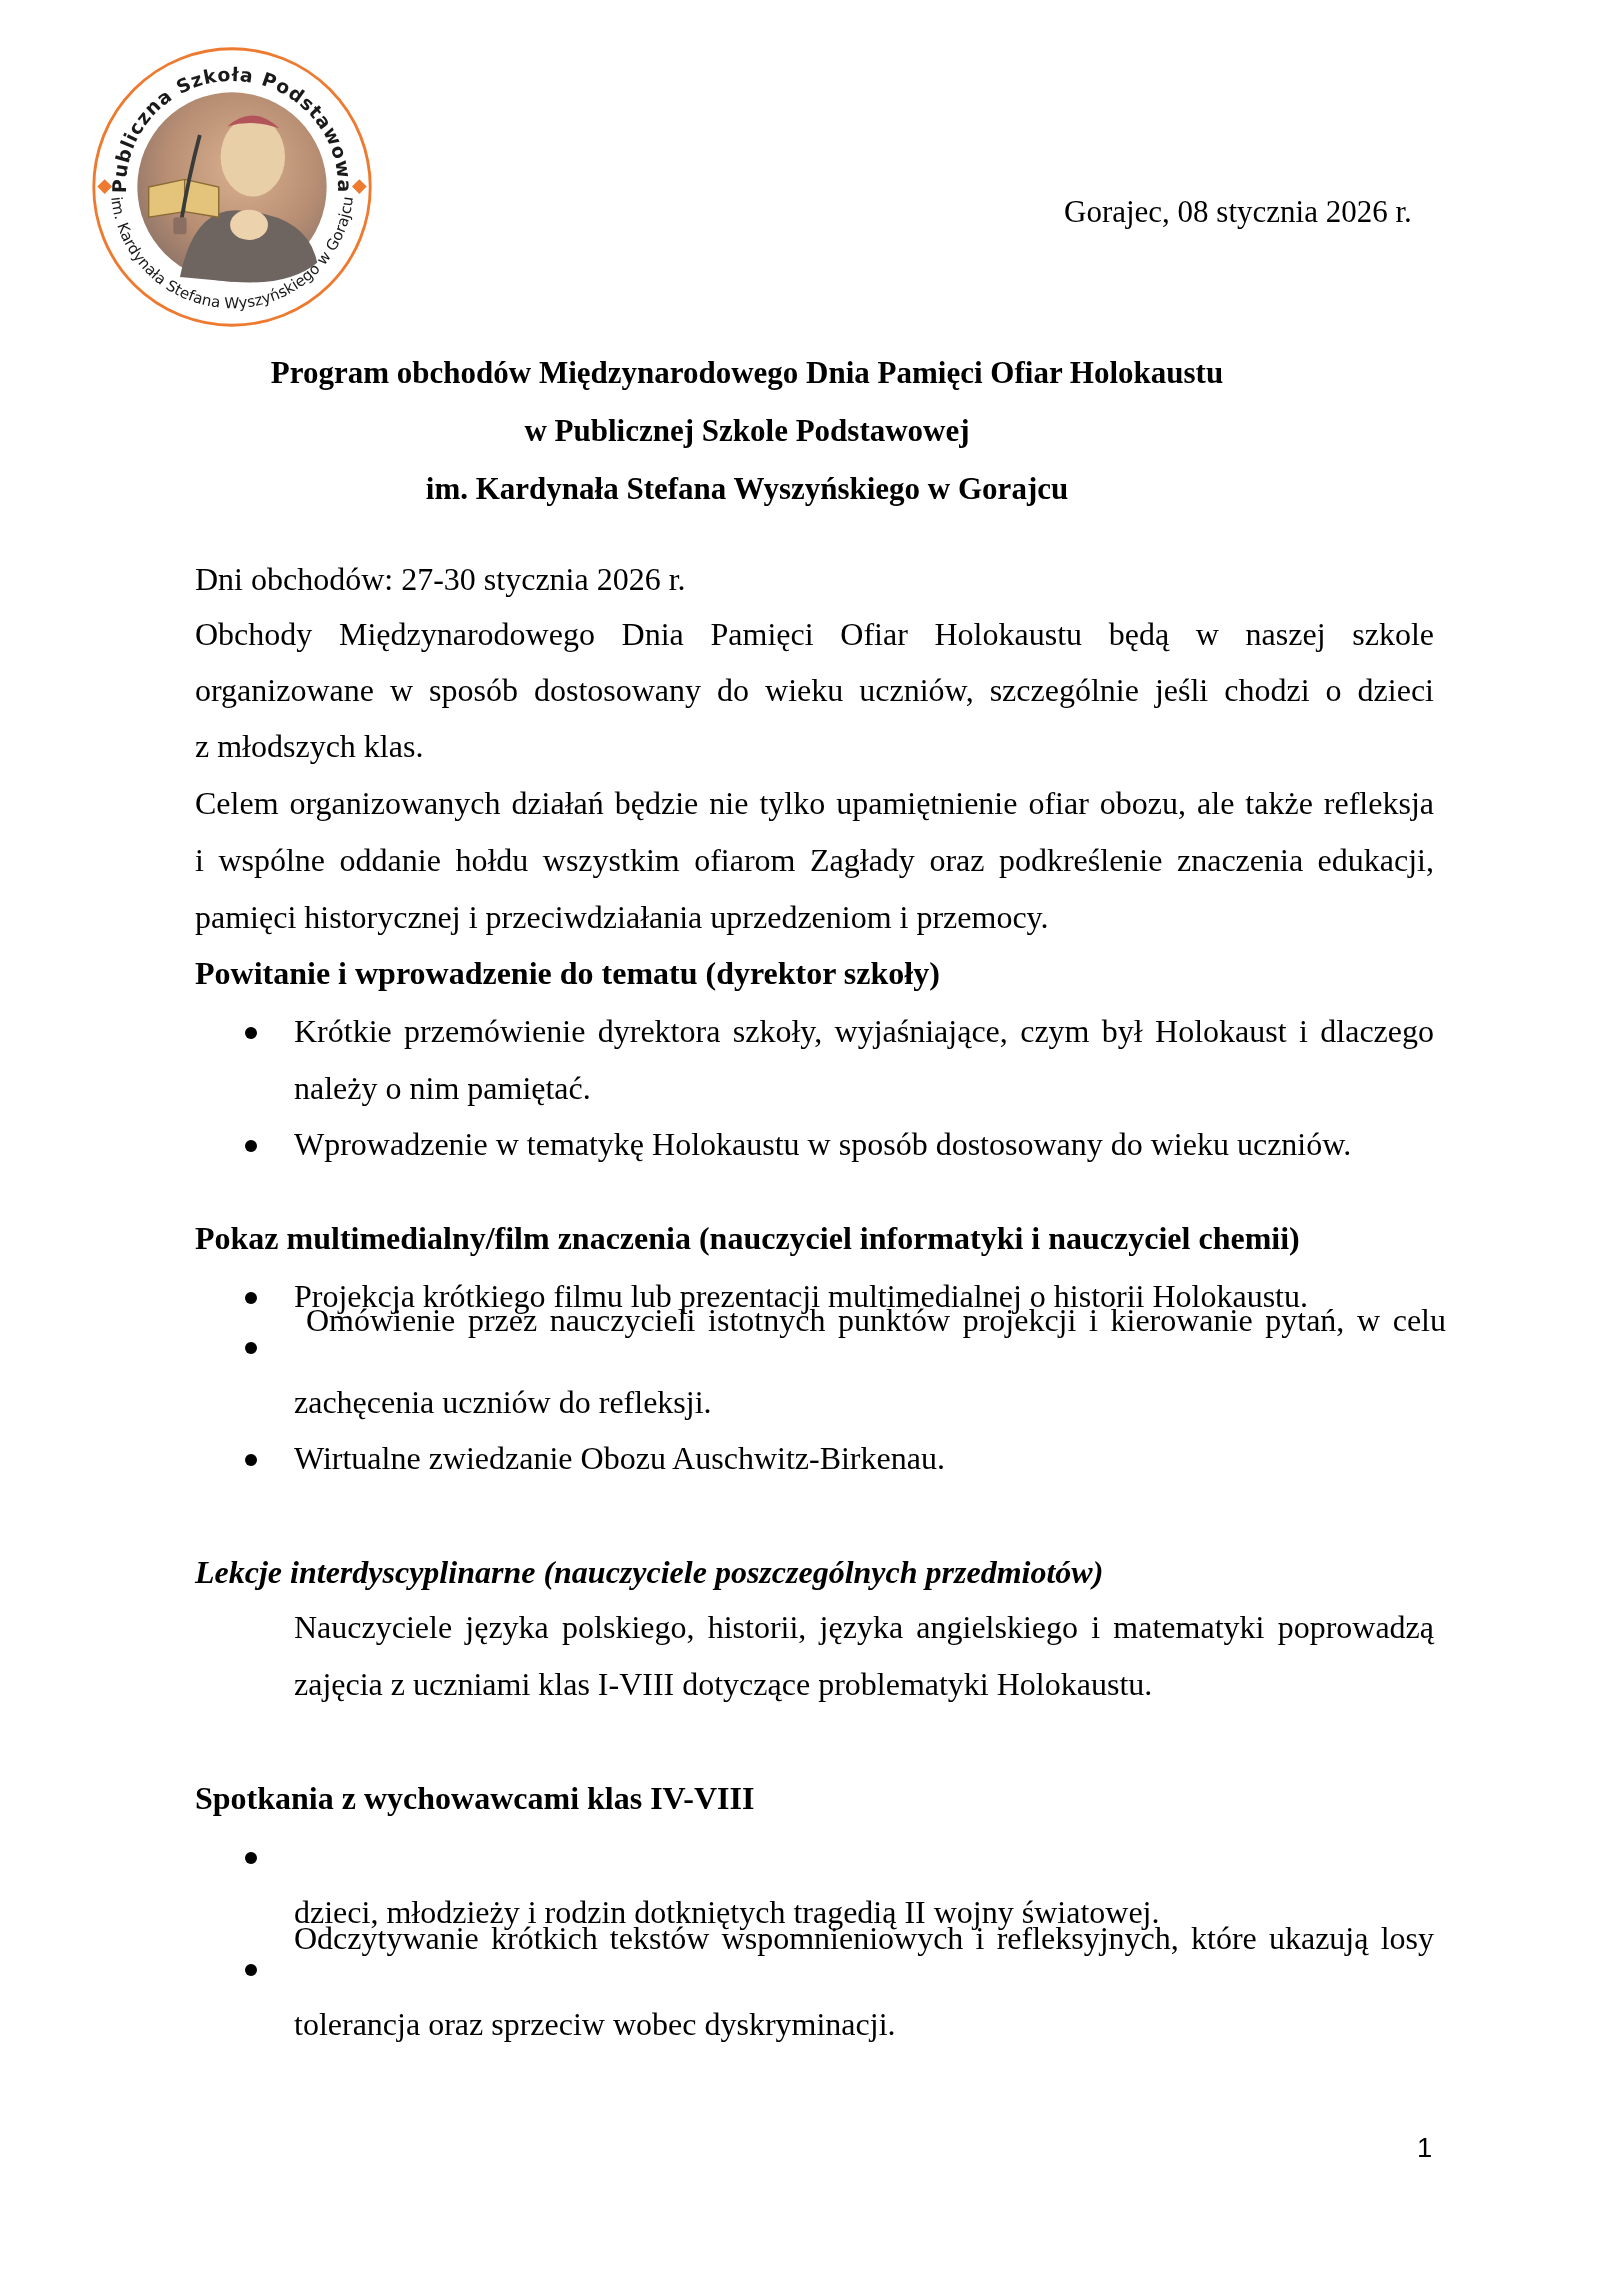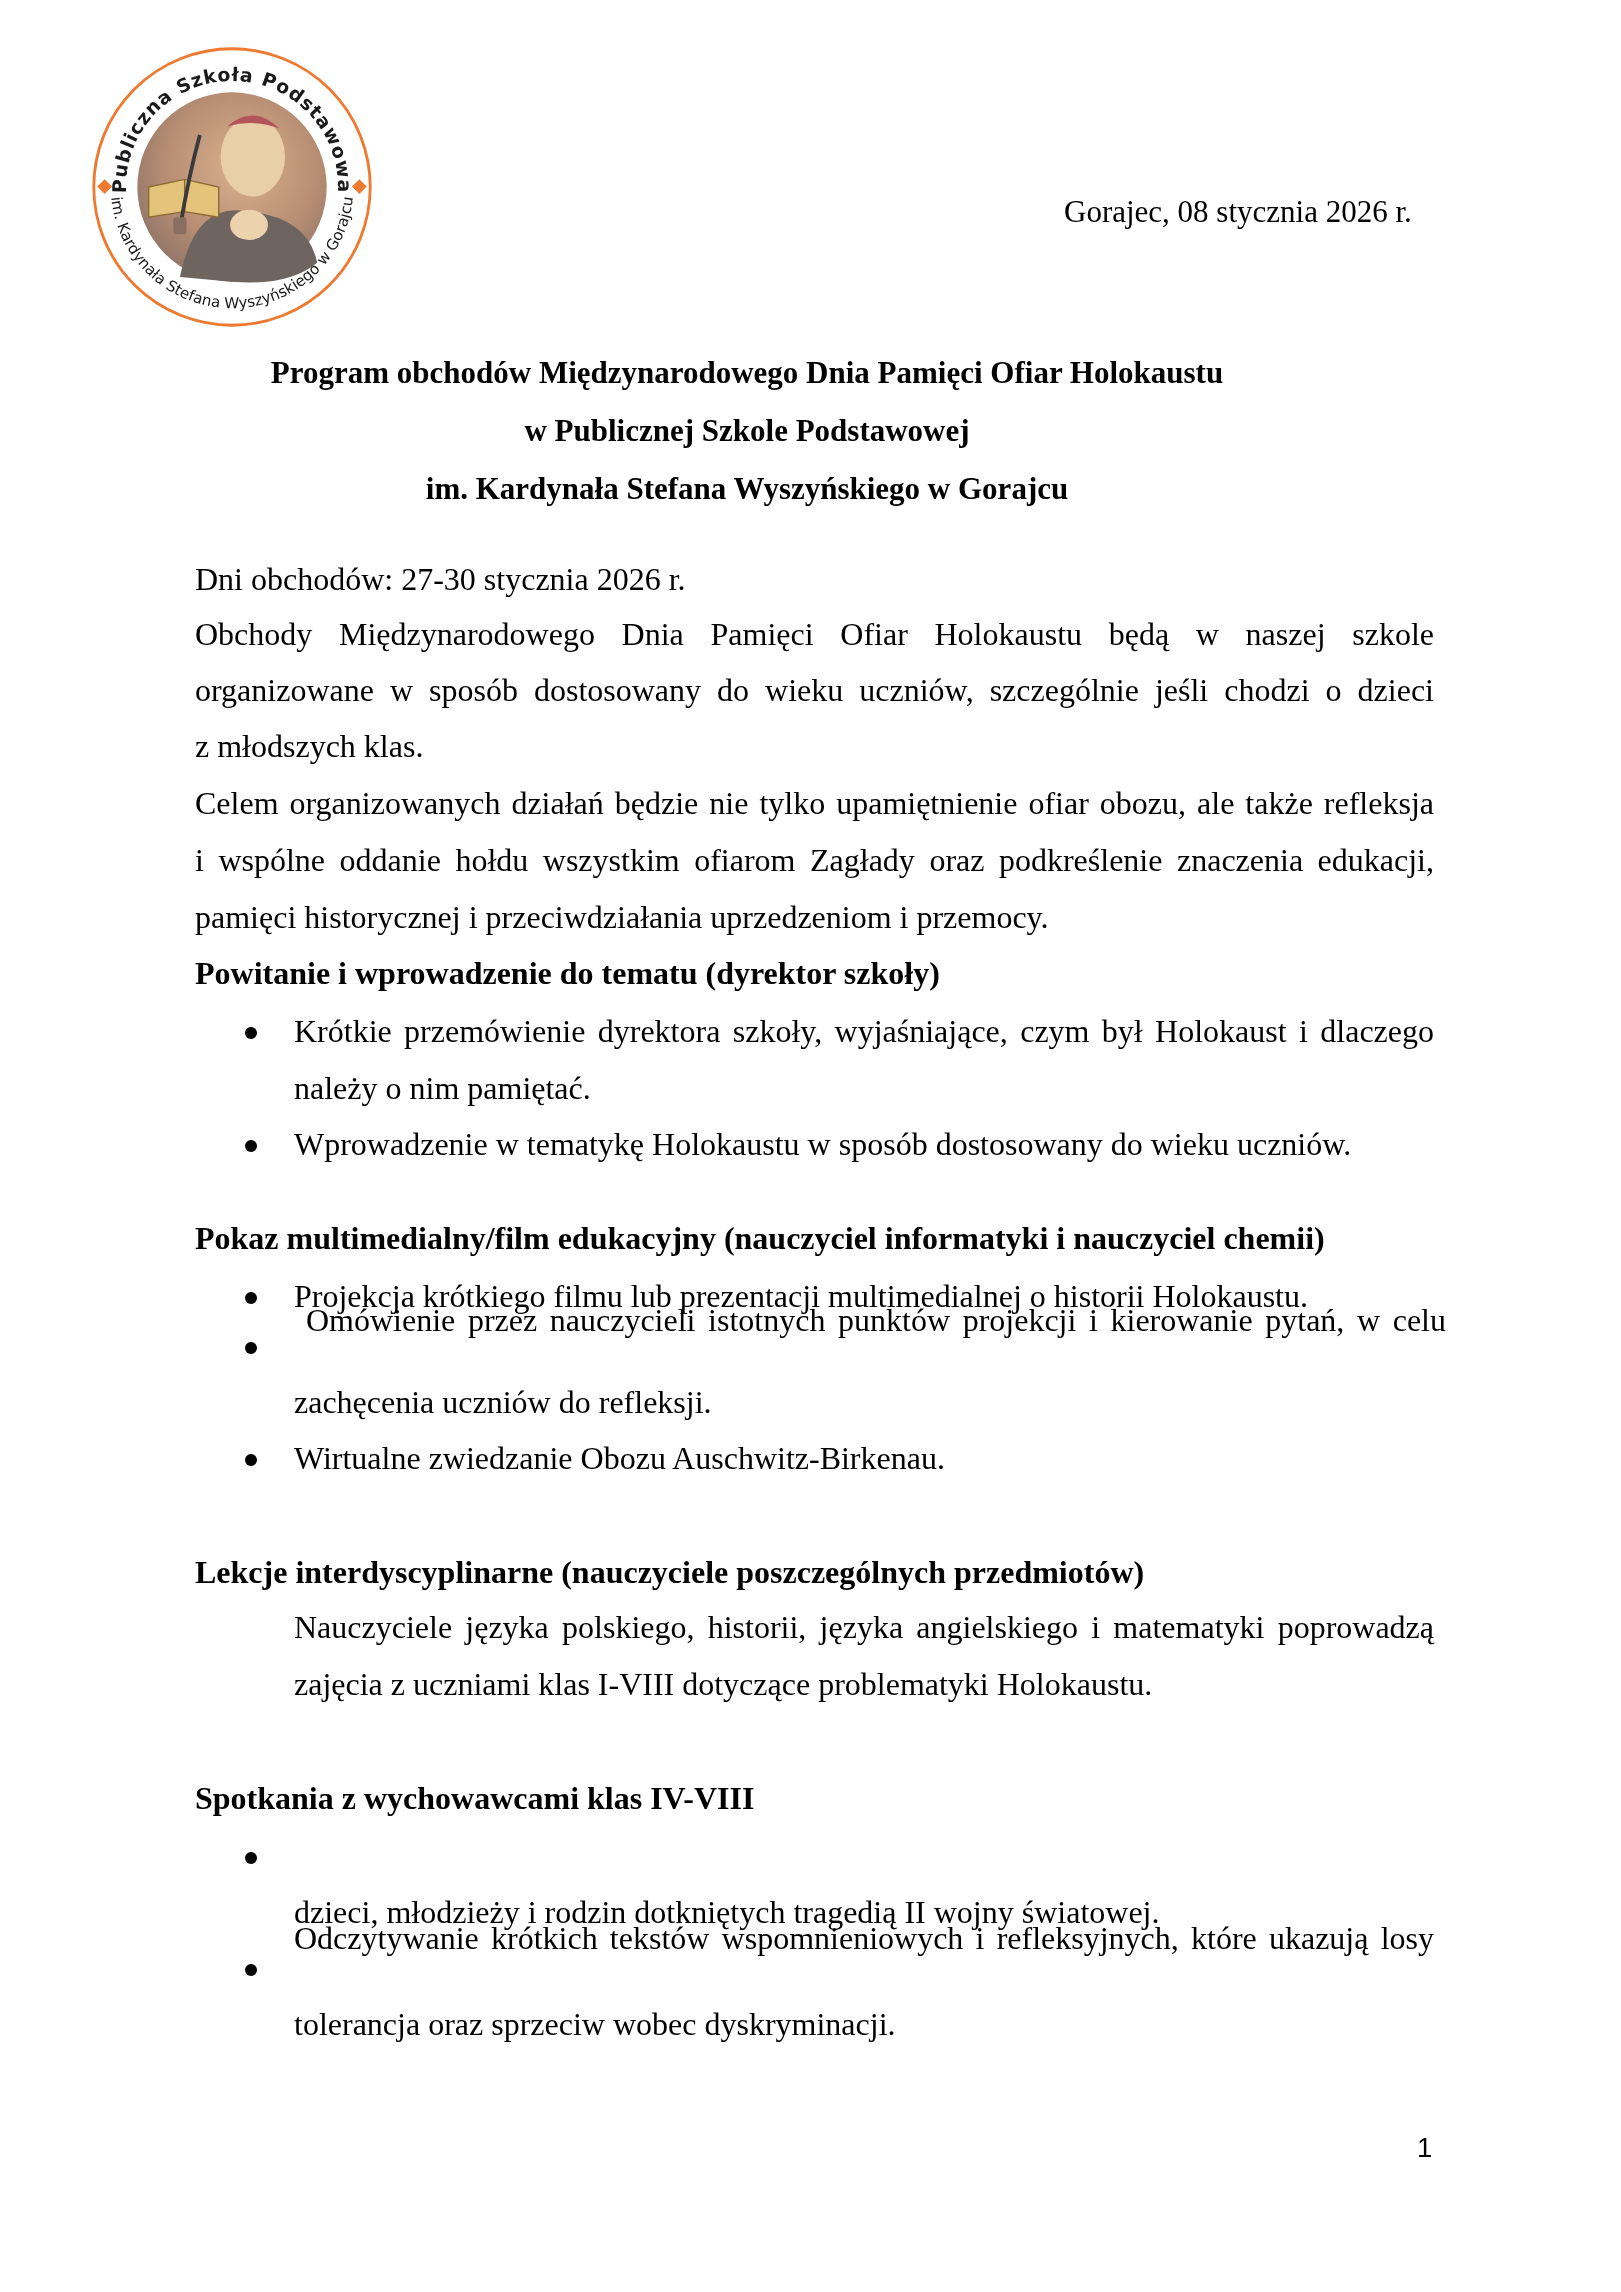--- a/index.html
+++ b/index.html
@@ -153,30 +153,30 @@
   <div class="line body-left body-width justify" style="top:841px;">i wspólne oddanie hołdu wszystkim ofiarom Zagłady oraz podkreślenie znaczenia edukacji,</div>
   <div class="line body-left" style="top:898px;">pamięci historycznej i przeciwdziałania uprzedzeniom i przemocy.</div>
 
   <div class="line body-left bold" style="top:954px;">Powitanie i wprowadzenie do tematu (dyrektor szkoły)</div>
   <div class="bullet" style="top:1027px;"></div>
   <div class="line indent-left indent-width justify" style="top:1012px;">Krótkie przemówienie dyrektora szkoły, wyjaśniające, czym był Holokaust i dlaczego</div>
   <div class="line indent-left" style="top:1069px;">należy o nim pamiętać.</div>
   <div class="bullet" style="top:1140px;"></div>
   <div class="line indent-left" style="top:1125px;">Wprowadzenie w tematykę Holokaustu w sposób dostosowany do wieku uczniów.</div>
 
-  <div class="line body-left bold" style="top:1219px;">Pokaz multimedialny/film edukacyjny (nauczyciel informatyki i nauczyciel chemii)</div>
+  <div class="line body-left bold" style="top:1219px;">Pokaz multimedialny/film znaczenia (nauczyciel informatyki i nauczyciel chemii)</div>
   <div class="bullet" style="top:1292px;"></div>
   <div class="line indent-left" style="top:1277px;">Projekcja krótkiego filmu lub prezentacji multimedialnej o historii Holokaustu.</div>
   <div class="bullet" style="top:1342px;"></div>
   <div class="line indent-left indent-width justify" style="top:1301px;margin-left:12px;">Omówienie przez nauczycieli istotnych punktów projekcji i kierowanie pytań, w celu</div>
   <div class="line indent-left" style="top:1383px;">zachęcenia uczniów do refleksji.</div>
   <div class="bullet" style="top:1454px;"></div>
   <div class="line indent-left" style="top:1439px;">Wirtualne zwiedzanie Obozu Auschwitz-Birkenau.</div>
 
-  <div class="line body-left bold" style="top:1553px;">Lekcje interdyscyplinarne (nauczyciele poszczególnych przedmiotów)</div>
+  <div class="line body-left bold" style="top:1553px;font-style:italic;">Lekcje interdyscyplinarne (nauczyciele poszczególnych przedmiotów)</div>
   <div class="line indent-left indent-width justify" style="top:1608px;">Nauczyciele języka polskiego, historii, języka angielskiego i matematyki poprowadzą</div>
   <div class="line indent-left" style="top:1665px;">zajęcia z uczniami klas I-VIII dotyczące problematyki Holokaustu.</div>
 
   <div class="line body-left bold" style="top:1779px;">Spotkania z wychowawcami klas IV-VIII</div>
   <div class="bullet" style="top:1852px;"></div>
   <div class="line indent-left indent-width justify" style="top:1919px;">Odczytywanie krótkich tekstów wspomnieniowych i refleksyjnych, które ukazują losy</div>
   <div class="line indent-left" style="top:1893px;">dzieci, młodzieży i rodzin dotkniętych tragedią II wojny światowej.</div>
   <div class="bullet" style="top:1964px;"></div>
   <div class="line indent-left" style="top:2005px;">tolerancja oraz sprzeciw wobec dyskryminacji.</div>
 

